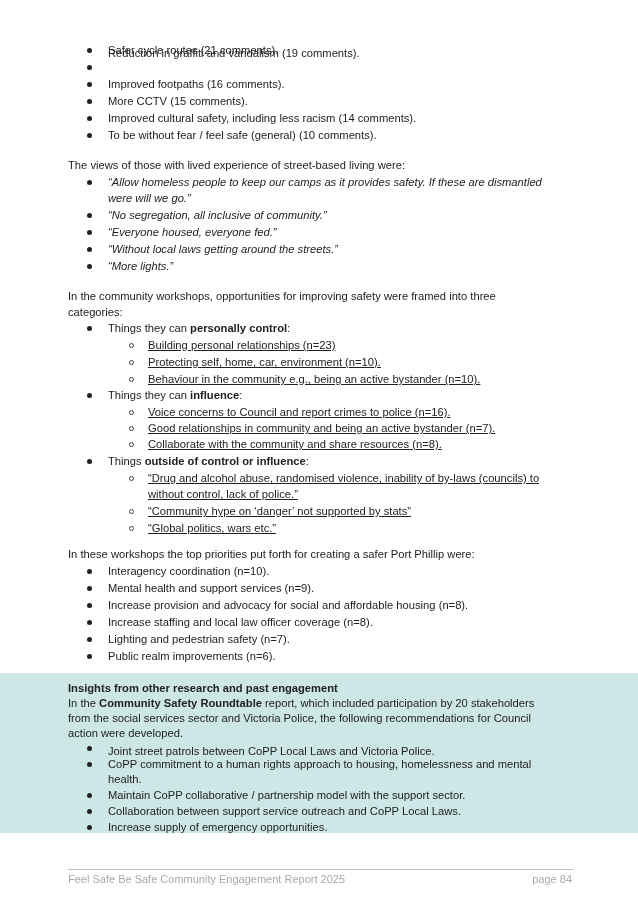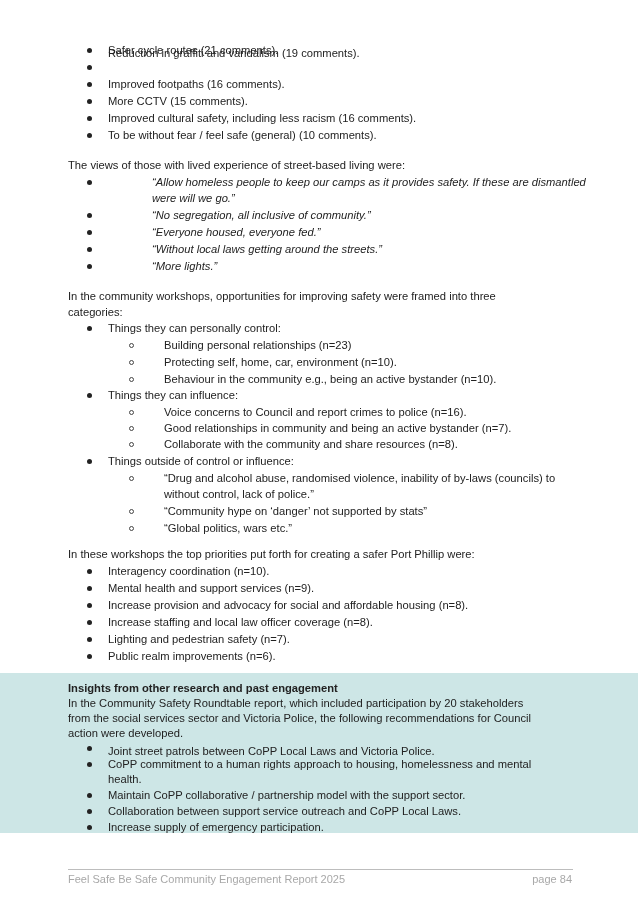--- a/index.html
+++ b/index.html
@@ -3,45 +3,45 @@
   <meta charset="utf-8">
   <style>
     html, body { margin: 0; padding: 0; }
     body {
       width: 638px; height: 912px; background: #ffffff; position: relative; overflow: hidden;
       font-family: "Liberation Sans", sans-serif; color: #222222; font-size: 11.2px;
     }
     .line { position: absolute; white-space: nowrap; line-height: 16px; }
     .para { left: 68px; }
     .b1 { left: 108px; }
-    .b2 { left: 164px; }
+    .b2 { left: 148px; text-decoration: underline; }
     .dot { position: absolute; left: 87px; width: 5px; height: 5px; border-radius: 50%; background: #222; }
     .ring { position: absolute; left: 129px; width: 5px; height: 5px; border-radius: 50%; border: 1px solid #444; box-sizing: border-box; }
-    .ital { font-style: italic; margin-left: 44px; }
-    b { font-weight: normal; }
+    .ital { font-style: italic; }
+    b { font-weight: bold; }
     .insight-box {
       position: absolute; left: 0; top: 673px; width: 638px; height: 160px; background: #cde6e6;
     }
     .footer-rule { position: absolute; left: 68px; top: 869px; width: 505px; height: 1px; background: #bdbdbd; }
     .footer-text { position: absolute; top: 873px; color: #a8a8a8; font-size: 11px; white-space: nowrap; }
   </style>
 </head>
 <body>
 
 <div>
   <span class="dot" style="top:48px"></span>
   <div class="line b1" style="top:42px">Safer cycle routes (21 comments).</div>
   <span class="dot" style="top:65px"></span>
   <div class="line b1" style="top:45px">Reduction in graffiti and vandalism (19 comments).</div>
   <span class="dot" style="top:82px"></span>
   <div class="line b1" style="top:76px">Improved footpaths (16 comments).</div>
   <span class="dot" style="top:99px"></span>
   <div class="line b1" style="top:93px">More CCTV (15 comments).</div>
   <span class="dot" style="top:116px"></span>
-  <div class="line b1" style="top:110px">Improved cultural safety, including less racism (16 comments).</div>
+  <div class="line b1" style="top:110px">Improved cultural safety, including less racism (14 comments).</div>
   <span class="dot" style="top:133px"></span>
   <div class="line b1" style="top:127px">To be without fear / feel safe (general) (10 comments).</div>
 </div>
 
 <div>
   <div class="line para" style="top:157px">The views of those with lived experience of street-based living were:</div>
   <span class="dot" style="top:180px"></span>
   <div class="line b1 ital" style="top:174px">“Allow homeless people to keep our camps as it provides safety. If these are dismantled</div>
   <div class="line b1 ital" style="top:190px">were will we go.”</div>
   <span class="dot" style="top:213px"></span>
@@ -112,18 +112,18 @@
   <span class="dot" style="top:746px"></span>
   <div class="line b1" style="top:743px">Joint street patrols between CoPP Local Laws and Victoria Police.</div>
   <span class="dot" style="top:762px"></span>
   <div class="line b1" style="top:756px">CoPP commitment to a human rights approach to housing, homelessness and mental</div>
   <div class="line b1" style="top:771px">health.</div>
   <span class="dot" style="top:793px"></span>
   <div class="line b1" style="top:787px">Maintain CoPP collaborative / partnership model with the support sector.</div>
   <span class="dot" style="top:809px"></span>
   <div class="line b1" style="top:803px">Collaboration between support service outreach and CoPP Local Laws.</div>
   <span class="dot" style="top:825px"></span>
-  <div class="line b1" style="top:819px">Increase supply of emergency participation.</div>
+  <div class="line b1" style="top:819px">Increase supply of emergency opportunities.</div>
 </div>
 
 <div class="footer-rule"></div>
 <div class="footer-text" style="left:68px">Feel Safe Be Safe Community Engagement Report 2025</div>
 <div class="footer-text" style="right:66px">page 84</div>
 
 </body></html>

